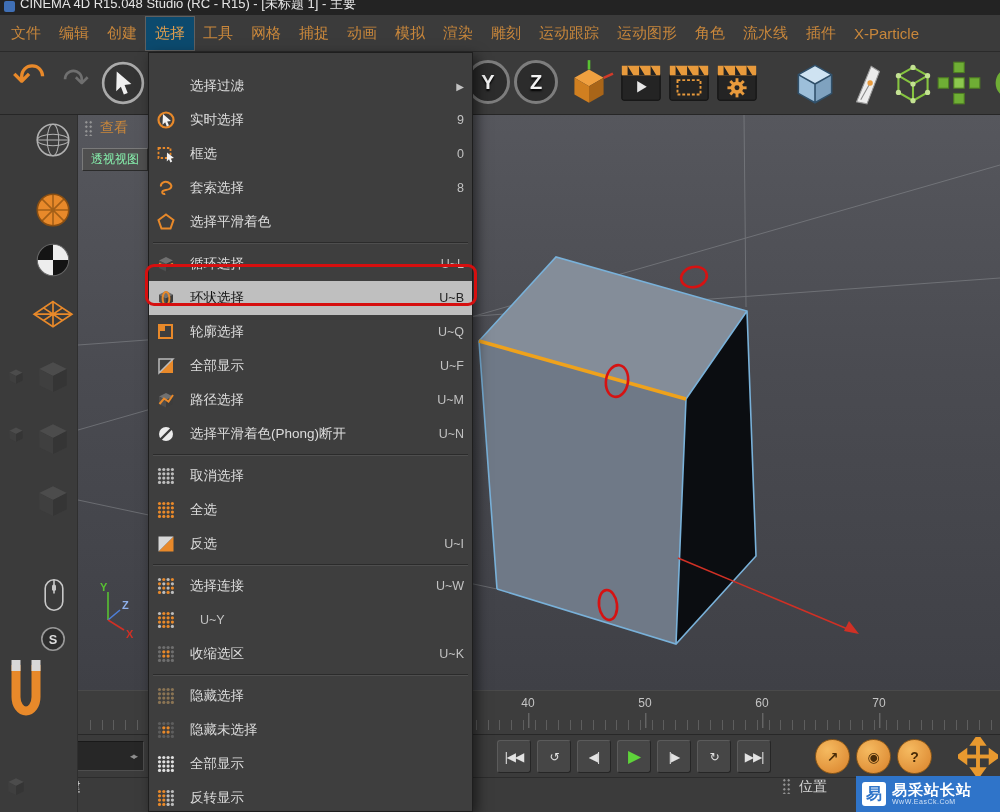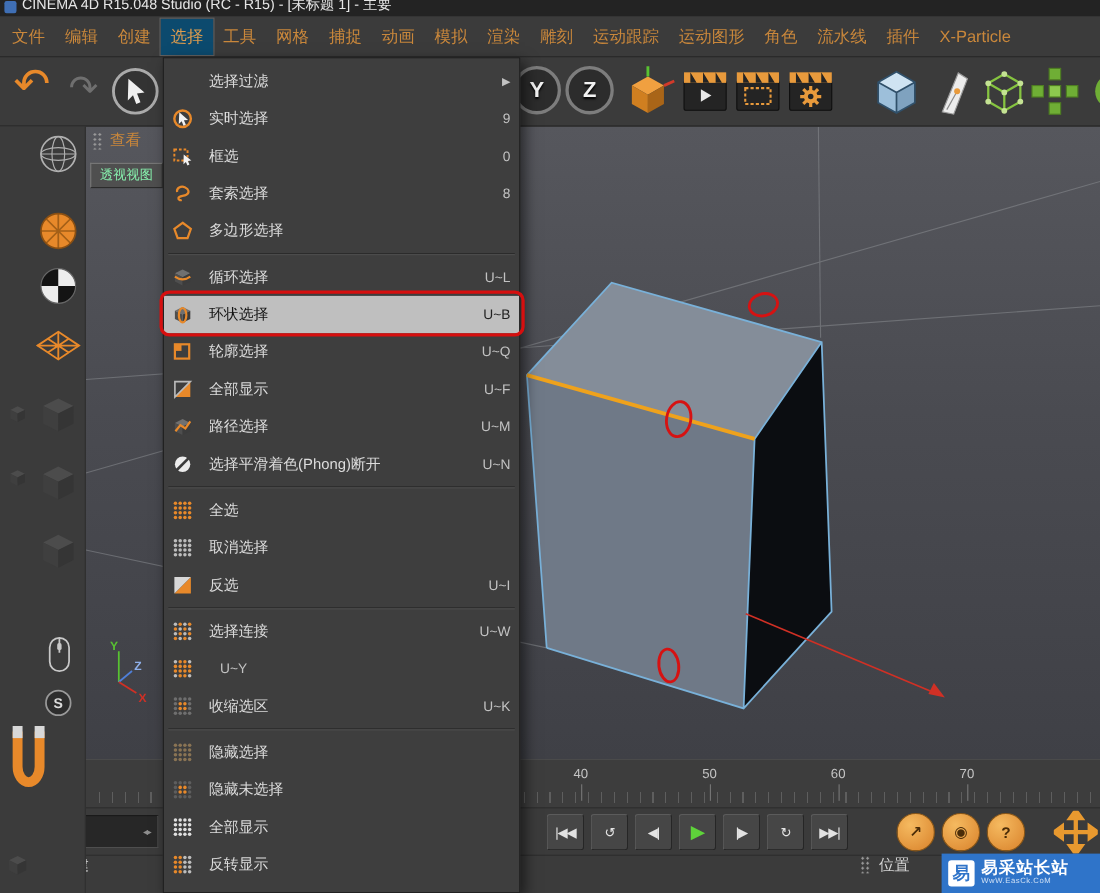--- a/index.html
+++ b/index.html
@@ -45,21 +45,21 @@
 #frame-field .spin{margin-left:auto;color:#8f8f8f;font-size:9px;letter-spacing:-1px}
 .tbtn{position:absolute;top:5px;width:34px;height:33px;background:#464646;border:1px solid;border-color:#5b5b5b #262626 #262626 #5b5b5b;border-radius:3px;color:#e3e3e3;font-size:12px;display:flex;align-items:center;justify-content:center;letter-spacing:-1px;white-space:nowrap}
 .tbtn.play{color:#5ed33a;font-size:17px}
 .cbtn{position:absolute;top:4px;width:35px;height:35px;border-radius:50%;background:radial-gradient(circle at 35% 30%,#f5ba60,#d9822b);border:1px solid #8a5718;color:#4a2c08;font-weight:bold;font-size:14px;display:flex;align-items:center;justify-content:center}
 #cross-icon{position:absolute;left:928px;top:2px;width:40px;height:39px}
 
 #statusbar{position:absolute;left:30px;top:778px;width:970px;height:34px;background:#3b3b3b;z-index:3}
 #statusbar .grp{position:absolute;top:0;height:34px;display:flex;align-items:flex-start;gap:8px}
 #statusbar .slabel{color:#d6d6d6;font-size:14px;white-space:nowrap}
 
-#select-menu{position:absolute;left:148px;top:52px;width:325px;height:760px;background:#3e3e3e;border:1px solid #1e1e1e;box-shadow:4px 4px 12px rgba(0,0,0,.55);z-index:50;padding-top:4px;overflow:hidden}
+#select-menu{position:absolute;left:148px;top:52px;width:325px;height:760px;background:#3e3e3e;border:1px solid #1e1e1e;box-shadow:4px 4px 12px rgba(0,0,0,.55);z-index:50;padding-top:16px;overflow:hidden}
 .menu-row{display:flex;align-items:center;height:34px;padding:0 8px 0 7px;color:#dcdcdc;font-size:13.5px}
 .menu-row.hl{background:#bfbfbf;color:#141414}
 .menu-row.hl .mi-short{color:#222}
 .mi-icon{width:26px;height:20px;margin-right:8px;flex:0 0 26px}
 .mi-icon svg{width:20px;height:20px;display:block}
 .mi-label{flex:1;white-space:nowrap;overflow:hidden}
 .mi-short{color:#c2c2c2;font-size:12.5px;margin-left:10px;white-space:nowrap}
 .menu-sep{height:2px;border-top:1px solid #2b2b2b;border-bottom:1px solid #4e4e4e;margin:3px 4px}
 
 #red-annotation{position:absolute;left:145px;top:264px;width:332px;height:42px;border:3px solid #d60f0f;border-radius:9px;z-index:60;pointer-events:none}
@@ -430,21 +430,21 @@
       </div>
       <div class="mi-label">套索选择</div>
       <div class="mi-short">8</div>
     </div>
     <div class="menu-row">
       <div class="mi-icon">
         <svg viewBox="0 0 20 20">
           <path d="M10 2.5 L17.5 8 L14.5 16.5 L5.5 16.5 L2.5 8 Z" fill="none" stroke="#e8892a" stroke-width="2"></path>
         </svg>
       </div>
-      <div class="mi-label">多边形选择</div>
+      <div class="mi-label">选择平滑着色</div>
       <div class="mi-short"></div>
     </div>
     <div class="menu-sep"></div>
     <div class="menu-row">
       <div class="mi-icon">
         <svg viewBox="0 0 20 20">
           <path d="M3 6.5 L10 3 L17 6.5 L10 10 Z" fill="#707070"></path>
           <path d="M3 6.5 L10 10 L10 17.5 L3 14 Z" fill="#4e4e4e"></path>
           <path d="M17 6.5 L10 10 L10 17.5 L17 14 Z" fill="#3c3c3c"></path>
           <path d="M3 9.5 Q10 14.5 17 9.5" fill="none" stroke="#e8892a" stroke-width="2"></path>
@@ -501,20 +501,44 @@
       <div class="mi-icon">
         <svg viewBox="0 0 20 20">
           <circle cx="10" cy="10" r="7" fill="#ececec"></circle>
           <line x1="4.5" y1="15.5" x2="15.5" y2="4.5" stroke="#3b3b3b" stroke-width="2.4"></line>
         </svg>
       </div>
       <div class="mi-label">选择平滑着色(Phong)断开</div>
       <div class="mi-short">U~N</div>
     </div>
     <div class="menu-sep"></div>
+    <div class="menu-row">
+      <div class="mi-icon">
+        <svg viewBox="0 0 20 20">
+          <circle cx="3.5" cy="3.5" r="1.6" fill="#bdbdbd"></circle>
+          <circle cx="7.8" cy="3.5" r="1.6" fill="#bdbdbd"></circle>
+          <circle cx="12.1" cy="3.5" r="1.6" fill="#bdbdbd"></circle>
+          <circle cx="16.4" cy="3.5" r="1.6" fill="#bdbdbd"></circle>
+          <circle cx="3.5" cy="7.8" r="1.6" fill="#bdbdbd"></circle>
+          <circle cx="7.8" cy="7.8" r="1.6" fill="#bdbdbd"></circle>
+          <circle cx="12.1" cy="7.8" r="1.6" fill="#bdbdbd"></circle>
+          <circle cx="16.4" cy="7.8" r="1.6" fill="#bdbdbd"></circle>
+          <circle cx="3.5" cy="12.1" r="1.6" fill="#bdbdbd"></circle>
+          <circle cx="7.8" cy="12.1" r="1.6" fill="#bdbdbd"></circle>
+          <circle cx="12.1" cy="12.1" r="1.6" fill="#bdbdbd"></circle>
+          <circle cx="16.4" cy="12.1" r="1.6" fill="#bdbdbd"></circle>
+          <circle cx="3.5" cy="16.4" r="1.6" fill="#bdbdbd"></circle>
+          <circle cx="7.8" cy="16.4" r="1.6" fill="#bdbdbd"></circle>
+          <circle cx="12.1" cy="16.4" r="1.6" fill="#bdbdbd"></circle>
+          <circle cx="16.4" cy="16.4" r="1.6" fill="#bdbdbd"></circle>
+        </svg>
+      </div>
+      <div class="mi-label">取消选择</div>
+      <div class="mi-short"></div>
+    </div>
     <div class="menu-row">
       <div class="mi-icon">
         <svg viewBox="0 0 20 20">
           <circle cx="3.5" cy="3.5" r="1.6" fill="#e8892a"></circle>
           <circle cx="7.8" cy="3.5" r="1.6" fill="#e8892a"></circle>
           <circle cx="12.1" cy="3.5" r="1.6" fill="#e8892a"></circle>
           <circle cx="16.4" cy="3.5" r="1.6" fill="#e8892a"></circle>
           <circle cx="3.5" cy="7.8" r="1.6" fill="#e8892a"></circle>
           <circle cx="7.8" cy="7.8" r="1.6" fill="#e8892a"></circle>
           <circle cx="12.1" cy="7.8" r="1.6" fill="#e8892a"></circle>
@@ -528,44 +552,20 @@
           <circle cx="12.1" cy="16.4" r="1.6" fill="#e8892a"></circle>
           <circle cx="16.4" cy="16.4" r="1.6" fill="#e8892a"></circle>
         </svg>
       </div>
       <div class="mi-label">全选</div>
       <div class="mi-short"></div>
     </div>
     <div class="menu-row">
       <div class="mi-icon">
         <svg viewBox="0 0 20 20">
-          <circle cx="3.5" cy="3.5" r="1.6" fill="#bdbdbd"></circle>
-          <circle cx="7.8" cy="3.5" r="1.6" fill="#bdbdbd"></circle>
-          <circle cx="12.1" cy="3.5" r="1.6" fill="#bdbdbd"></circle>
-          <circle cx="16.4" cy="3.5" r="1.6" fill="#bdbdbd"></circle>
-          <circle cx="3.5" cy="7.8" r="1.6" fill="#bdbdbd"></circle>
-          <circle cx="7.8" cy="7.8" r="1.6" fill="#bdbdbd"></circle>
-          <circle cx="12.1" cy="7.8" r="1.6" fill="#bdbdbd"></circle>
-          <circle cx="16.4" cy="7.8" r="1.6" fill="#bdbdbd"></circle>
-          <circle cx="3.5" cy="12.1" r="1.6" fill="#bdbdbd"></circle>
-          <circle cx="7.8" cy="12.1" r="1.6" fill="#bdbdbd"></circle>
-          <circle cx="12.1" cy="12.1" r="1.6" fill="#bdbdbd"></circle>
-          <circle cx="16.4" cy="12.1" r="1.6" fill="#bdbdbd"></circle>
-          <circle cx="3.5" cy="16.4" r="1.6" fill="#bdbdbd"></circle>
-          <circle cx="7.8" cy="16.4" r="1.6" fill="#bdbdbd"></circle>
-          <circle cx="12.1" cy="16.4" r="1.6" fill="#bdbdbd"></circle>
-          <circle cx="16.4" cy="16.4" r="1.6" fill="#bdbdbd"></circle>
-        </svg>
-      </div>
-      <div class="mi-label">取消选择</div>
-      <div class="mi-short"></div>
-    </div>
-    <div class="menu-row">
-      <div class="mi-icon">
-        <svg viewBox="0 0 20 20">
           <path d="M2.5 17.5 L17.5 17.5 L17.5 2.5 Z" fill="#e8892a"></path>
           <path d="M2.5 2.5 L17.5 2.5 L2.5 17.5 Z" fill="#d8d8d8"></path>
         </svg>
       </div>
       <div class="mi-label">反选</div>
       <div class="mi-short">U~I</div>
     </div>
     <div class="menu-sep"></div>
     <div class="menu-row">
       <div class="mi-icon">

